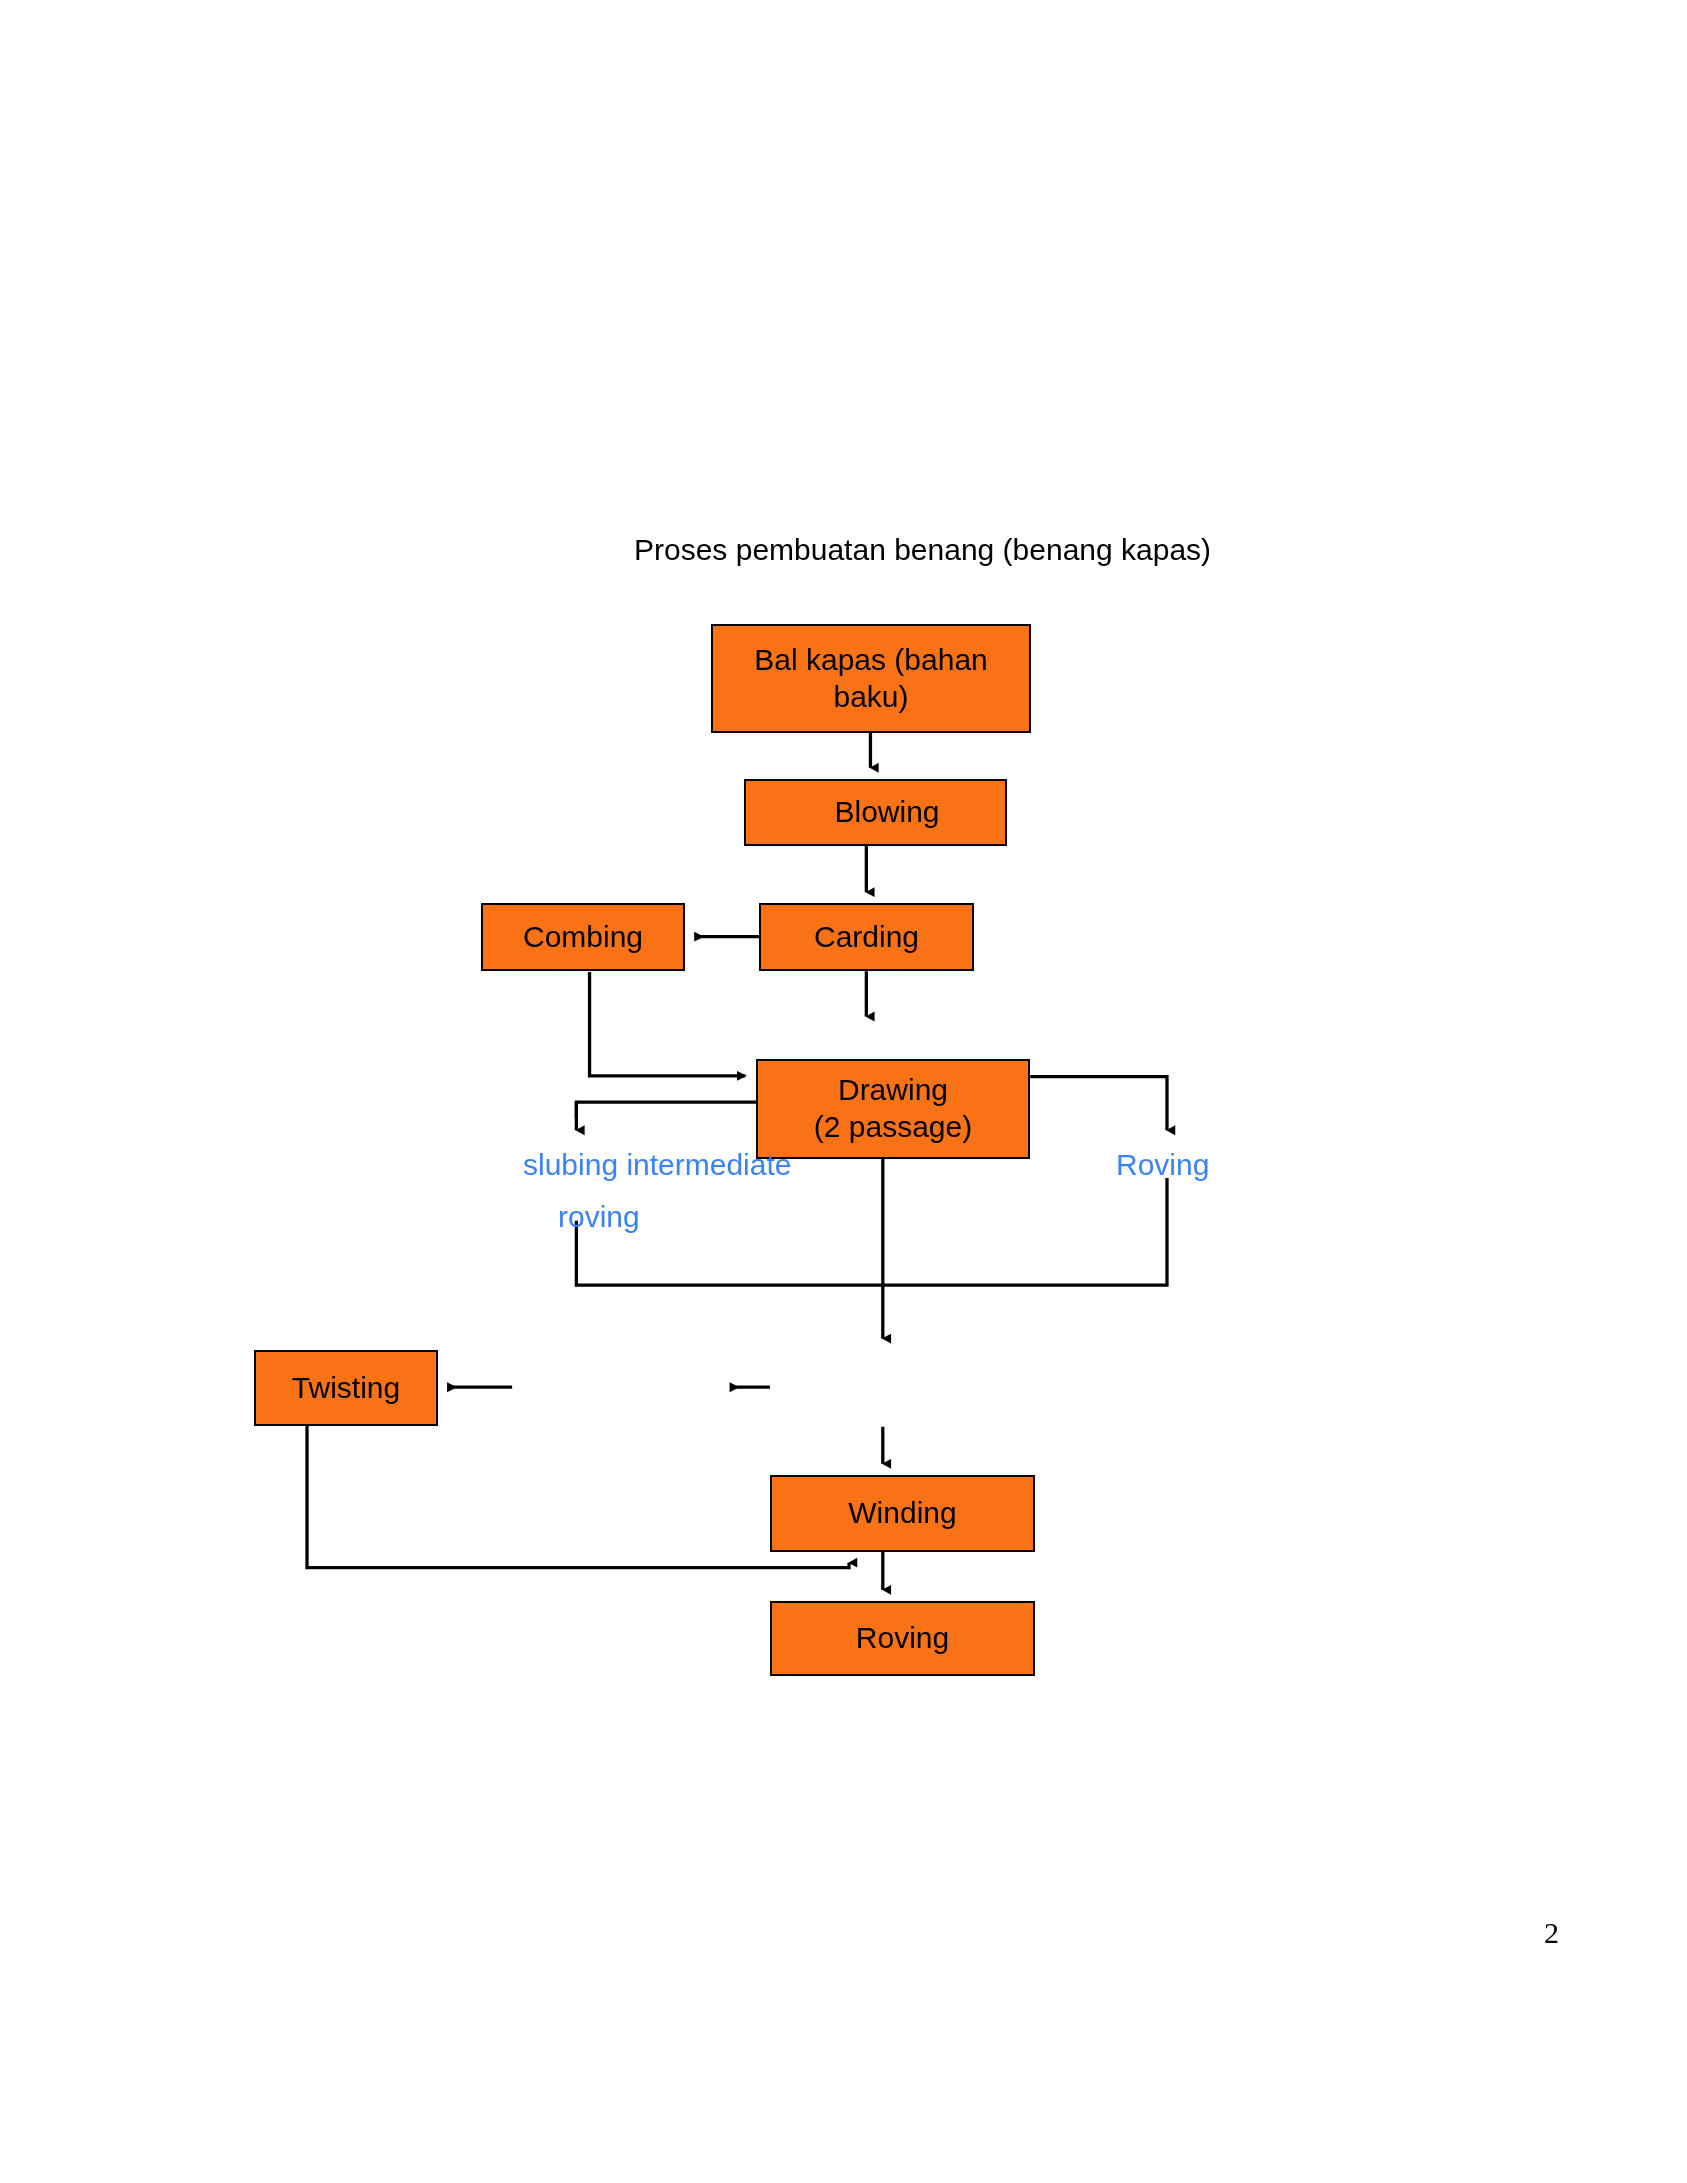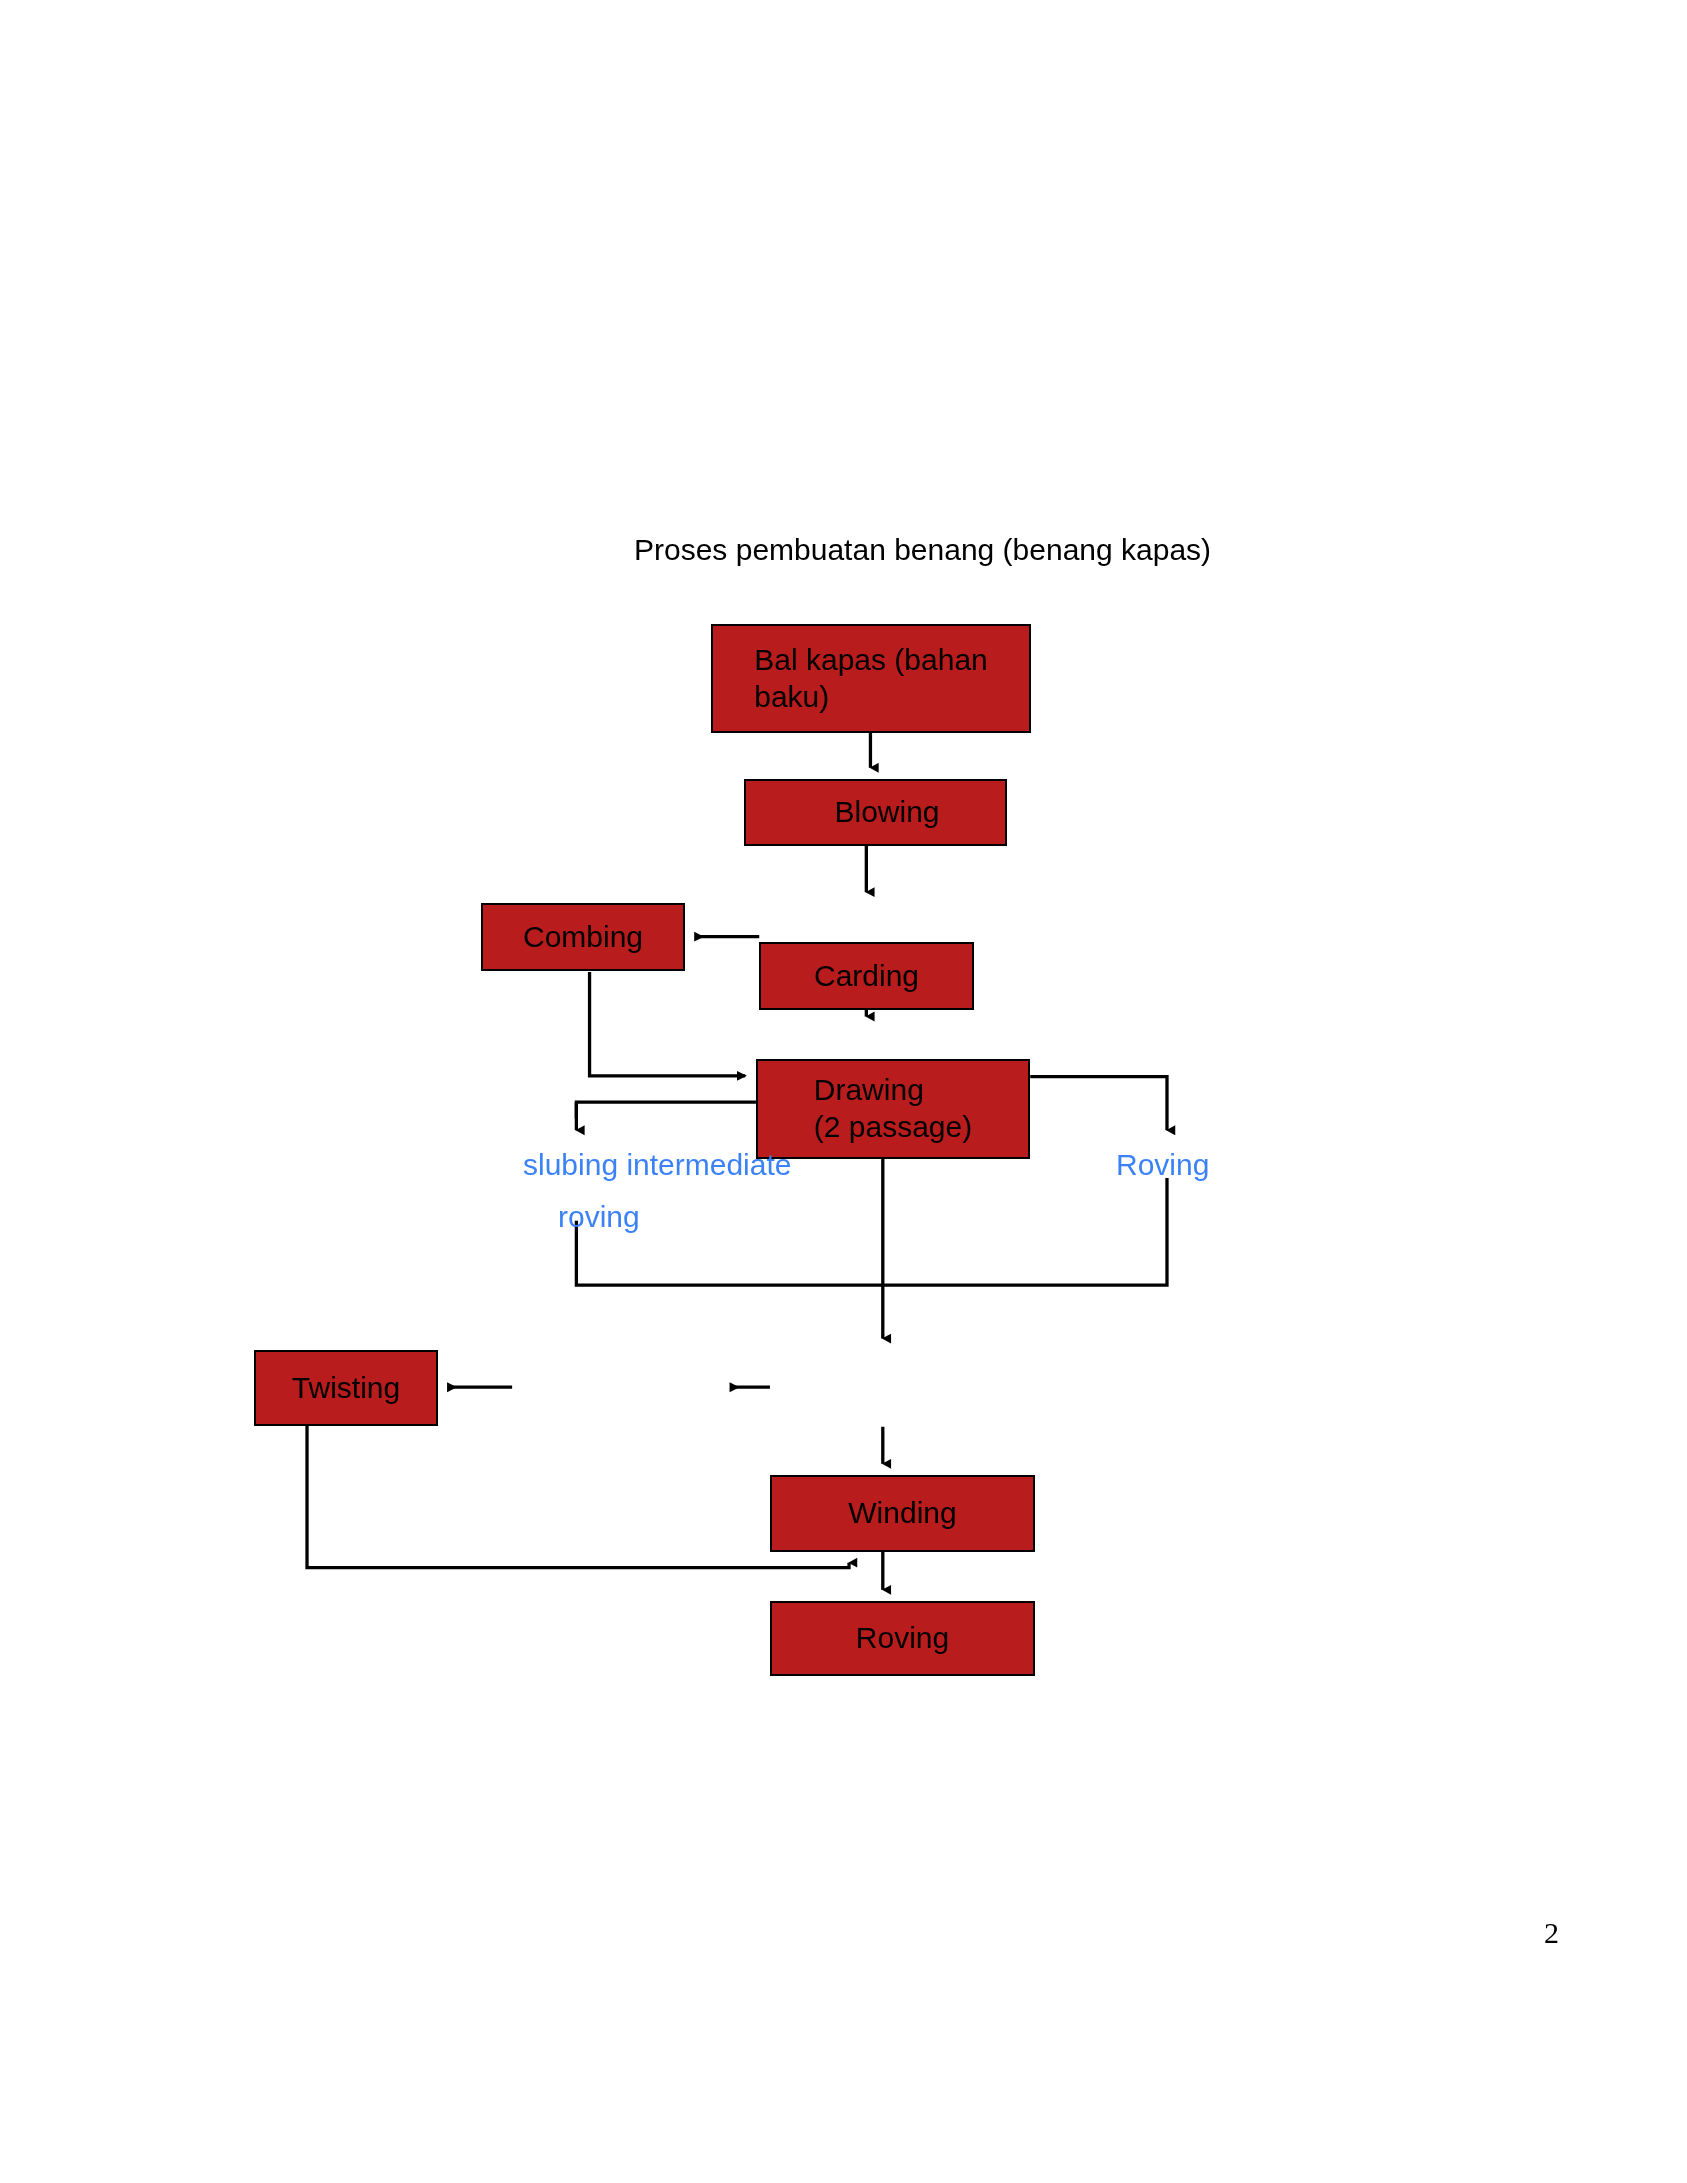--- a/index.html
+++ b/index.html
@@ -34,25 +34,26 @@
     top: 531px;
     width: 659px;
     font-size: 30px;
     line-height: 1.25;
     white-space: nowrap;
     color: #000;
   }
   .node {
     position: absolute;
     border: 2.5px solid #000000;
-    background: #b91c1c;
+    background: #f97316;
     box-sizing: border-box;
     display: flex;
     align-items: center;
     justify-content: center;
+    text-align: center;
     font-size: 30px;
     line-height: 1.22;
     color: #000000;
   }
   .node span { display: block; padding: 0 6.6px; }
   .free-label {
     position: absolute;
     font-size: 30px;
     line-height: 1.2;
     white-space: nowrap;
@@ -142,21 +143,21 @@
     </div>
 
     <div class="node" style="left:736px; top:779px; width:263px; height:67px;padding-left:23px;">
       <span>Blowing</span>
     </div>
 
     <div class="node" style="left:473px; top:903px; width:204px; height:68px;">
       <span>Combing</span>
     </div>
 
-    <div class="node" style="left:751px; top:903px; width:215px; height:68px;margin-top:39px;">
+    <div class="node" style="left:751px; top:903px; width:215px; height:68px;">
       <span>Carding</span>
     </div>
 
     <div class="node" style="left:748px; top:1027px; width:274px; height:100px;margin-top:32px;">
       <span>
         <span>Drawing</span>
         <span>(2 passage)</span>
       </span>
     </div>
 

